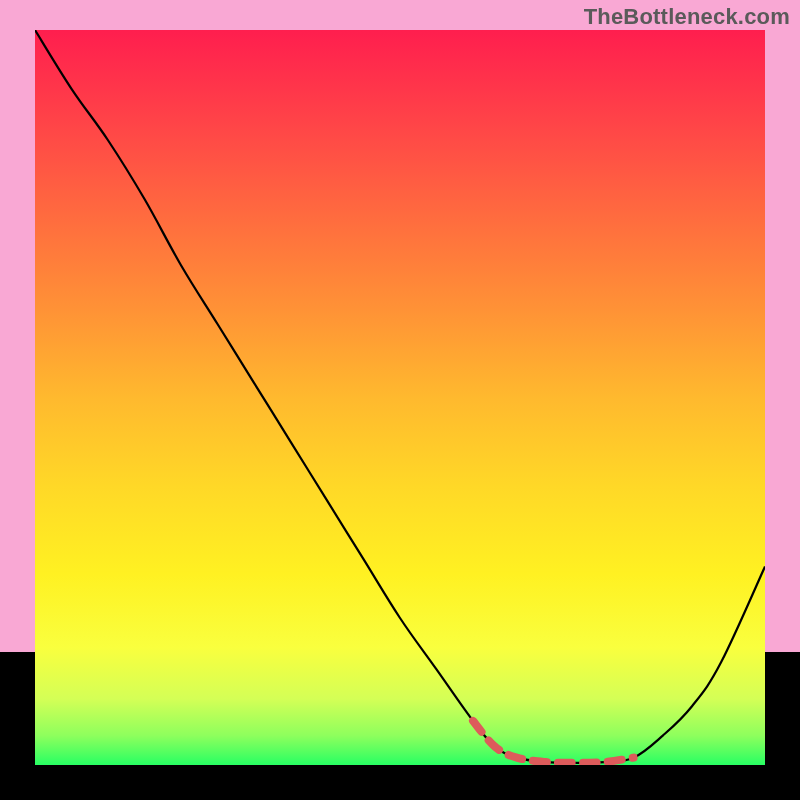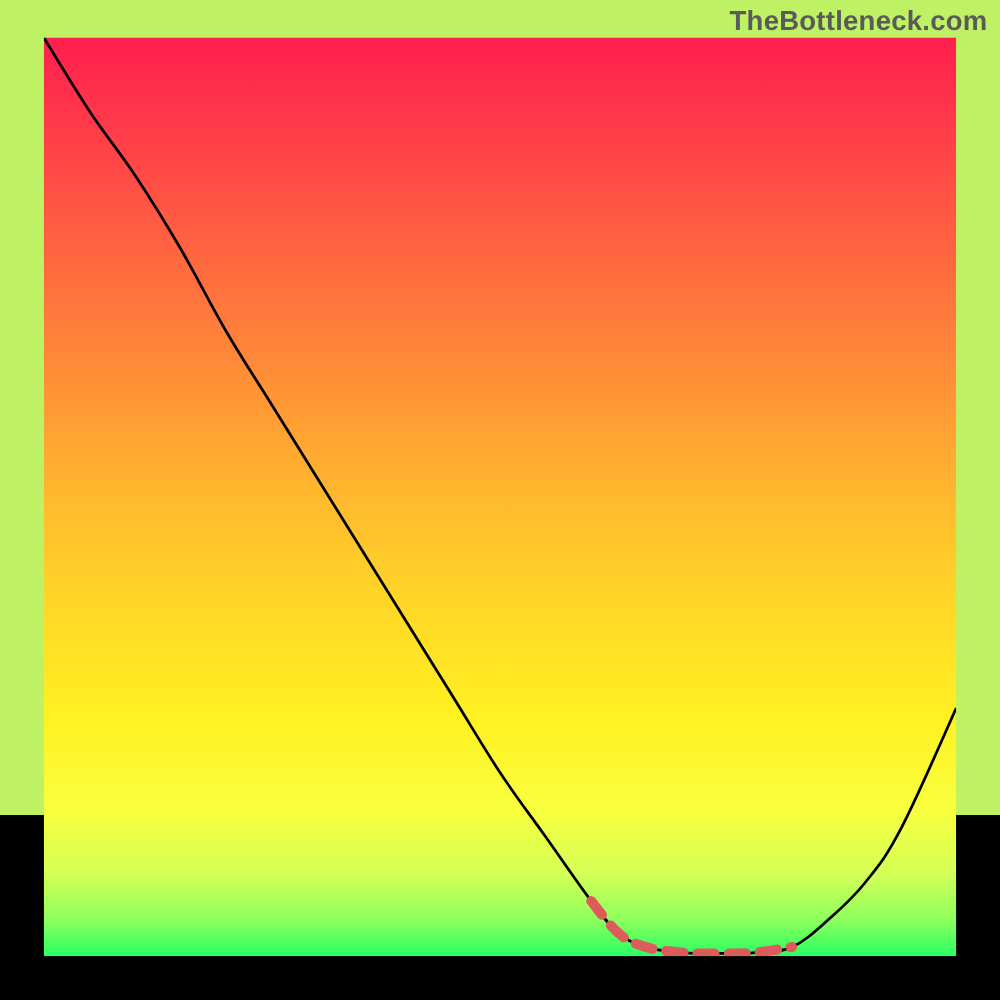--- a/index.html
+++ b/index.html
@@ -1,21 +1,21 @@
 <!DOCTYPE html>
 <html><head>
 <meta charset="utf-8">
 <style>
   * { margin: 0; padding: 0; box-sizing: border-box; }
   html, body { width: 800px; height: 800px; overflow: hidden; background: #000; }
   .container {
     position: relative;
     width: 800px;
     height: 652px;
-    background: #bef264;
+    background: #f9a8d4;
   }
   .watermark {
     position: absolute;
     top: 4px;
     right: 10px;
     font-family: Arial, Helvetica, sans-serif;
     font-size: 22px;
     font-weight: 600;
     color: #5a5a5a;
     z-index: 3;

